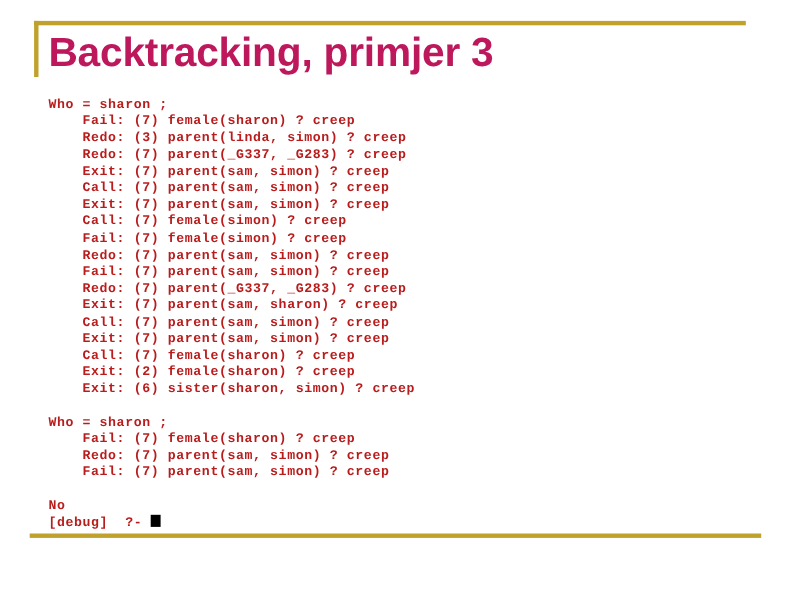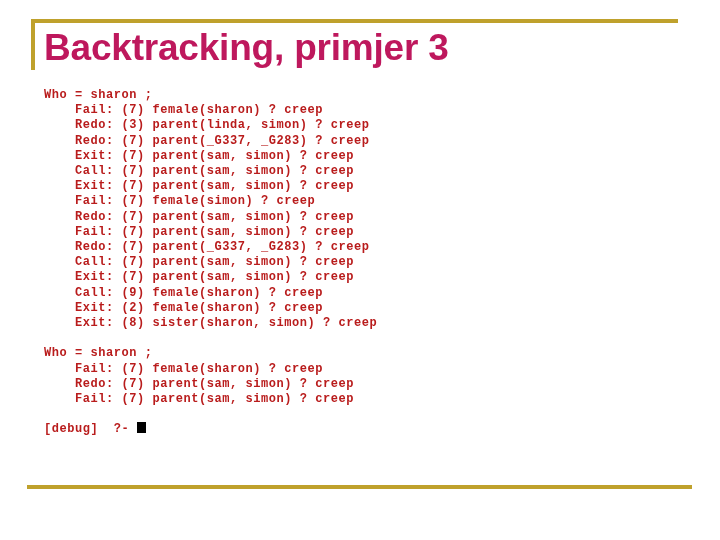--- a/index.html
+++ b/index.html
@@ -101,33 +101,36 @@
 
   <div class="console" id="console-root">
 
   <div class="console-line">Who = sharon ;</div>
       <div class="console-line">    Fail: (7) female(sharon) ? creep</div>
       <div class="console-line">    Redo: (3) parent(linda, simon) ? creep</div>
       <div class="console-line">    Redo: (7) parent(_G337, _G283) ? creep</div>
       <div class="console-line">    Exit: (7) parent(sam, simon) ? creep</div>
       <div class="console-line">    Call: (7) parent(sam, simon) ? creep</div>
       <div class="console-line">    Exit: (7) parent(sam, simon) ? creep</div>
+      <div class="console-line">    Call: (7) female(simon) ? creep</div>
       <div class="console-line">    Fail: (7) female(simon) ? creep</div>
       <div class="console-line">    Redo: (7) parent(sam, simon) ? creep</div>
       <div class="console-line">    Fail: (7) parent(sam, simon) ? creep</div>
       <div class="console-line">    Redo: (7) parent(_G337, _G283) ? creep</div>
+      <div class="console-line">    Exit: (7) parent(sam, sharon) ? creep</div>
       <div class="console-line">    Call: (7) parent(sam, simon) ? creep</div>
       <div class="console-line">    Exit: (7) parent(sam, simon) ? creep</div>
-      <div class="console-line">    Call: (9) female(sharon) ? creep</div>
+      <div class="console-line">    Call: (7) female(sharon) ? creep</div>
       <div class="console-line">    Exit: (2) female(sharon) ? creep</div>
-      <div class="console-line">    Exit: (8) sister(sharon, simon) ? creep</div>
+      <div class="console-line">    Exit: (6) sister(sharon, simon) ? creep</div>
       <div class="console-line blank"></div>
       <div class="console-line">Who = sharon ;</div>
       <div class="console-line">    Fail: (7) female(sharon) ? creep</div>
       <div class="console-line">    Redo: (7) parent(sam, simon) ? creep</div>
       <div class="console-line">    Fail: (7) parent(sam, simon) ? creep</div>
       <div class="console-line blank"></div>
+      <div class="console-line">No</div>
       <div class="console-line"><span>[debug]  ?- </span><span class="cursor-block"></span></div>
     </div>
 
   <div class="footer-rule"></div>
 
 </div>
 
 </body></html>

